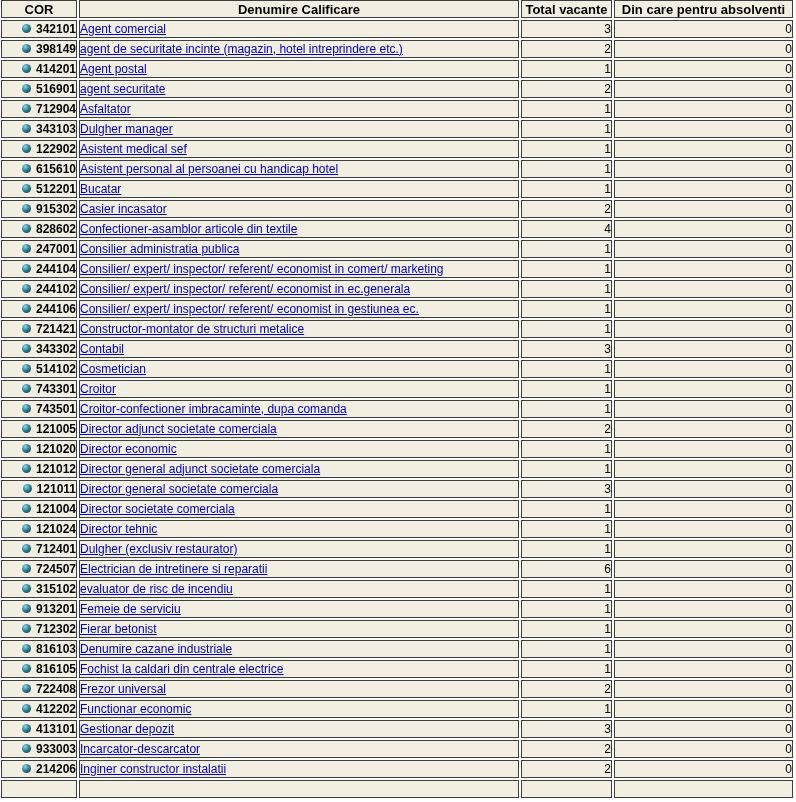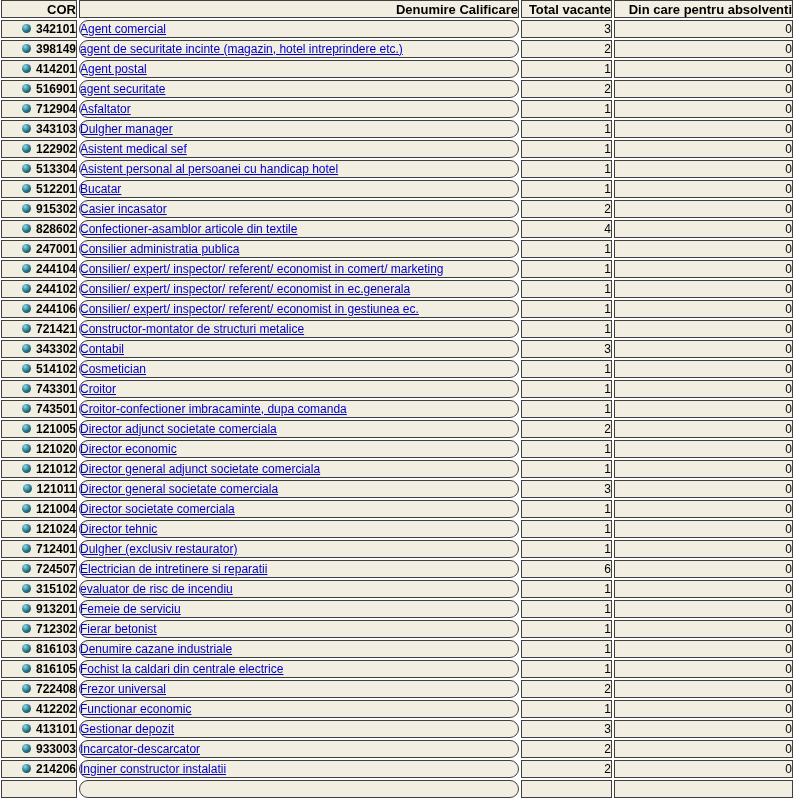--- a/index.html
+++ b/index.html
@@ -26,28 +26,28 @@
     white-space: nowrap;
     font-family: "Liberation Sans", sans-serif;
     font-size: 12px;
     line-height: 15px;
     color: #000;
     vertical-align: middle;
   }
   table.vac th {
     font-size: 13px;
     font-weight: bold;
-    text-align: right;
+    text-align: center;
   }
   col.c-cor   { width: 76px; }
   col.c-name  { width: 440px; }
   col.c-total { width: 91px; }
   col.c-grads { width: 179px; }
   td.cell-cor  { padding-left: 2px; text-align: right; font-weight: bold; }
-  td.cell-name { padding-left: 2px; text-align: left; border-radius: 9px; }
+  td.cell-name { padding-left: 2px; text-align: left; }
   td.cell-num  { padding-right: 3px; text-align: right; }
   .bullet {
     display: inline-block;
     width: 9px;
     height: 9px;
     border-radius: 50%;
     background: radial-gradient(circle at 35% 30%,
       var(--bullet-light, #8fd8e4) 0%,
       var(--bullet-mid, #2e7e92) 48%,
       var(--bullet-dark, #0b3d4c) 88%);
@@ -173,21 +173,21 @@
     </td>
     <td class="cell-num">
       <span>1</span>
     </td>
     <td class="cell-num">
       <span>0</span>
     </td>
   </tr>
       <tr>
     <td class="cell-cor">
-      <span class="bullet"></span><span>513304</span>
+      <span class="bullet"></span><span>615610</span>
     </td>
     <td class="cell-name">
       <a class="qlink" href="#">Asistent personal al persoanei cu handicap hotel</a>
     </td>
     <td class="cell-num">
       <span>1</span>
     </td>
     <td class="cell-num">
       <span>0</span>
     </td>

